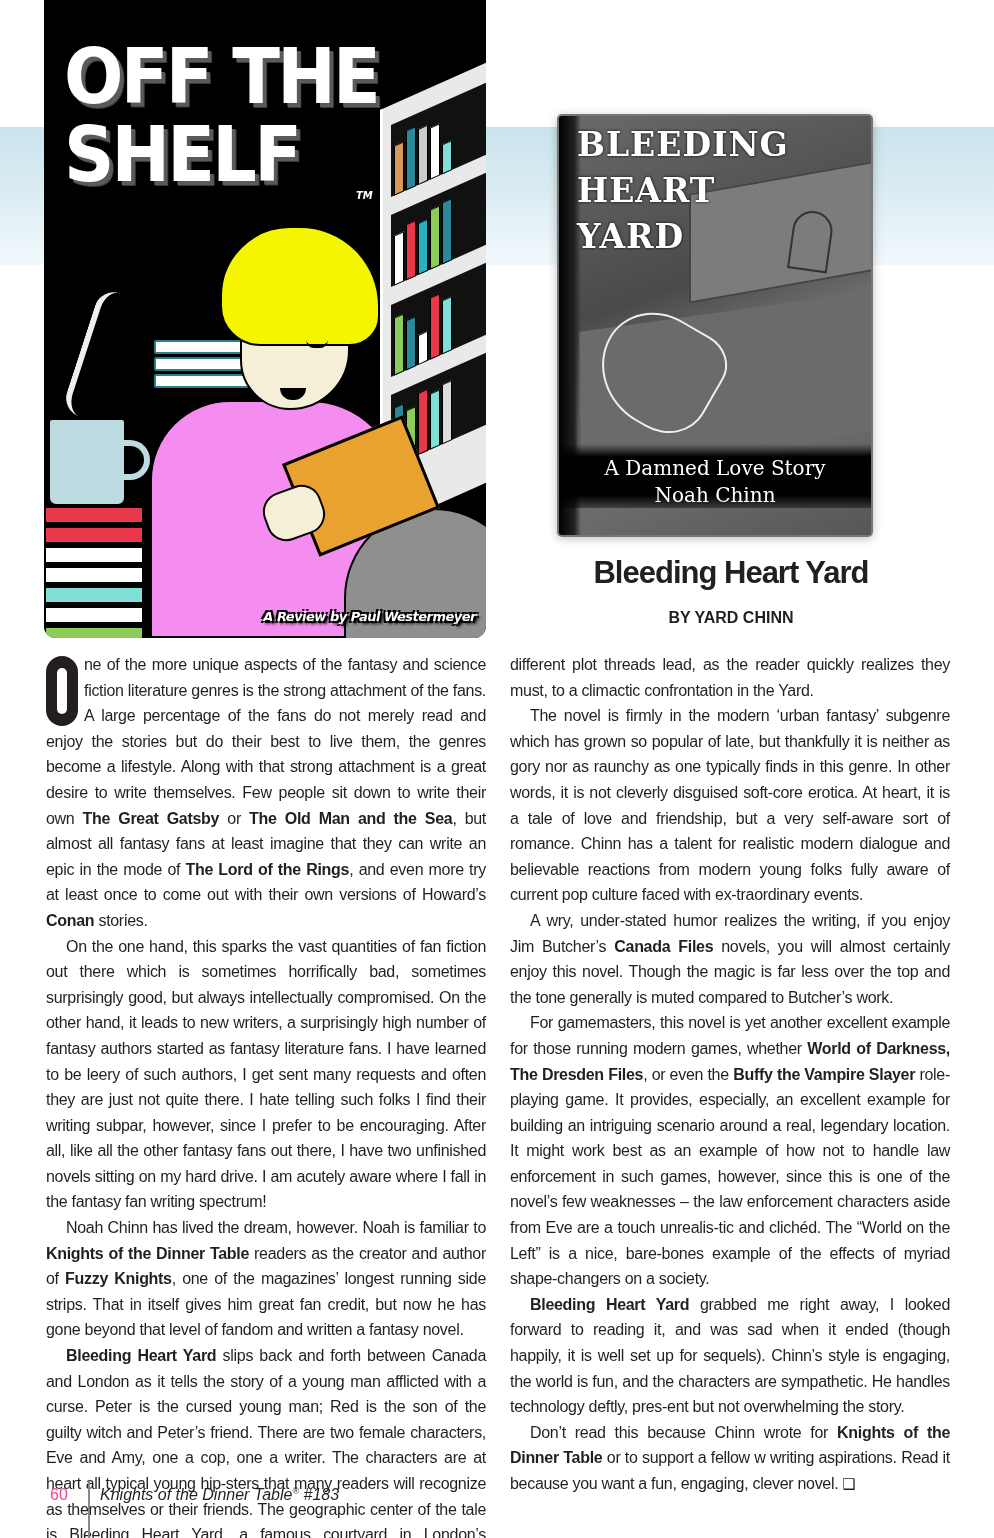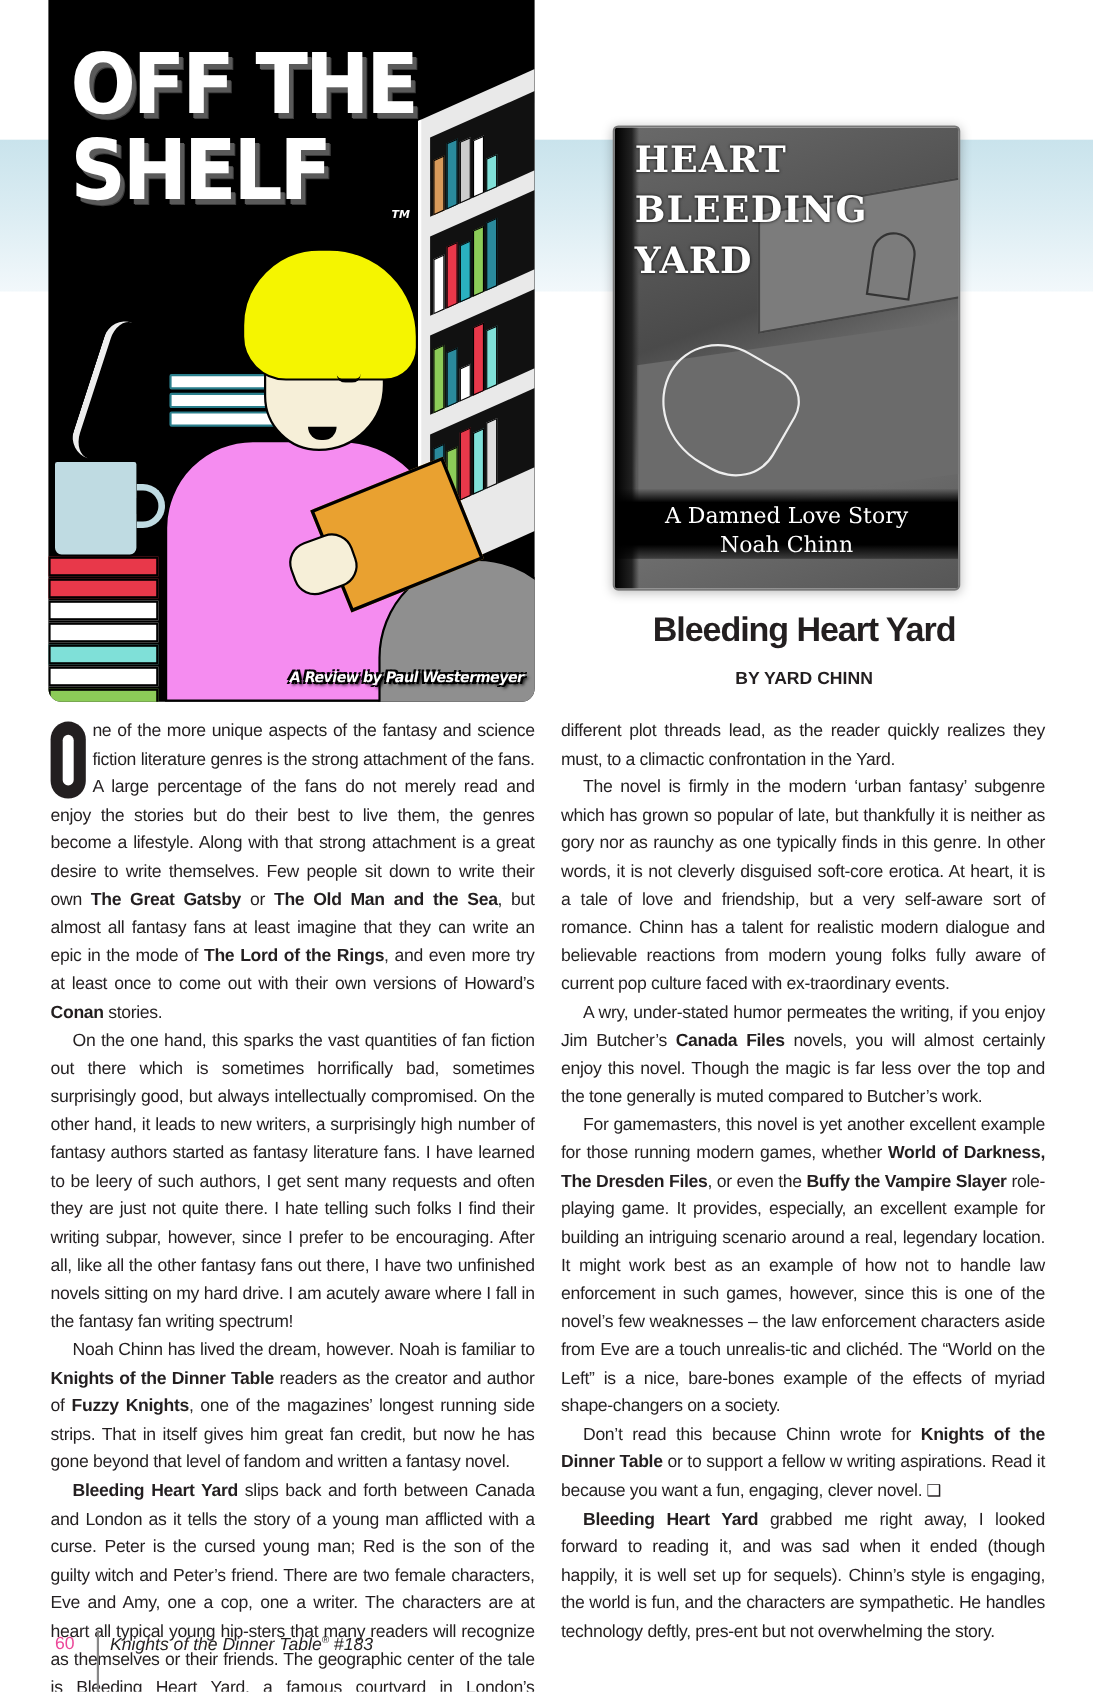--- a/index.html
+++ b/index.html
@@ -193,22 +193,22 @@
   <div class="banner-byline">A Review by Paul Westermeyer</div>
 </div>
 
 <div class="cover">
   <div class="cover-building"></div>
   <div class="cover-window"></div>
   <div class="cover-wall"></div>
   <div class="cover-outline"></div>
   <div class="cover-dark-edge"></div>
   <div class="cover-title">
+    <div>BLEEDING</div>
     <div>HEART</div>
-    <div>BLEEDING</div>
     <div>YARD</div>
   </div>
   <div class="cover-band"></div>
   <div class="cover-subtitle">A Damned Love Story</div>
   <div class="cover-author">Noah Chinn</div>
 </div>
 
 <div class="review-title">Bleeding Heart Yard</div>
 <div class="review-author">BY YARD CHINN</div>
 
@@ -218,24 +218,24 @@
       <p><span>ne of the more unique aspects of the fantasy and science fiction literature genres is the strong attachment of the fans. A large percentage of the fans do not merely read and enjoy the stories but do their best to live them, the genres become a lifestyle. Along with that strong attachment is a great desire to write themselves.  Few people sit down to write their own </span><b>The Great Gatsby</b><span> or </span><b>The Old Man and the Sea</b><span>, but almost all fantasy fans at least imagine that they can write an epic in the mode of </span><b>The Lord of the Rings</b><span>, and even more try at least once to come out with their own versions of Howard’s </span><b>Conan</b><span> stories.</span></p>
       <p class="indent"><span>On the one hand, this sparks the vast quantities of fan fiction out there which is sometimes horrifically bad, sometimes surprisingly good, but always intellectually compromised. On the other hand, it leads to new writers, a surprisingly high number of fantasy authors started as fantasy literature fans.  I have learned to be leery of such authors, I get sent many requests and often they are just not quite there. I hate telling such folks I find their writing subpar, however, since I prefer to be encouraging. After all, like all the other fantasy fans out there, I have two unfinished novels sitting on my hard drive. I am acutely aware where I fall in the fantasy fan writing spectrum!</span></p>
       <p class="indent"><span>Noah Chinn has lived the dream, however.  Noah is familiar to </span><b>Knights of the Dinner Table</b><span> readers as the creator and author of </span><b>Fuzzy Knights</b><span>, one of the magazines’ longest running side strips. That in itself gives him great fan credit, but now he has gone beyond that level of fandom and written a fantasy novel.</span></p>
       <p class="indent"><b>Bleeding Heart Yard</b><span> slips back and forth between Canada and London as it tells the story of a young man afflicted with a curse. Peter is the cursed young man; Red is the son of the guilty witch and Peter’s friend. There are two female characters, Eve and Amy, one a cop, one a writer. The characters are at heart all typical young hip-sters that many readers will recognize as themselves or their friends. The geographic center of the tale is Bleeding Heart Yard, a famous courtyard in London’s Farringdon area that is rife with legends. The</span></p>
     </div>
 </div>
 <div class="col col-right">
   <div id="right-col-body">
       <p><span>different plot threads lead, as the reader quickly realizes they must, to a climactic confrontation in the Yard.</span></p>
       <p class="indent"><span>The novel is firmly in the modern ‘urban fantasy’ subgenre which has grown so popular of late, but thankfully it is neither as gory nor as raunchy as one typically finds in this genre. In other words, it is not cleverly disguised soft-core erotica. At heart, it is a tale of love and friendship, but a very self-aware sort of romance.  Chinn has a talent for realistic modern dialogue and believable reactions from modern young folks fully aware of current pop culture faced with ex-traordinary events.</span></p>
-      <p class="indent"><span>A wry, under-stated humor permeates the writing, if you enjoy Jim Butcher’s </span><b>Canada Files</b><span> novels, you will almost certainly enjoy this novel. Though the magic is far less over the top and the tone generally is muted compared to Butcher’s work.</span></p>
+      <p class="indent"><span>A wry, under-stated humor realizes the writing, if you enjoy Jim Butcher’s </span><b>Canada Files</b><span> novels, you will almost certainly enjoy this novel. Though the magic is far less over the top and the tone generally is muted compared to Butcher’s work.</span></p>
       <p class="indent"><span>For gamemasters, this novel is yet another excellent example for those running modern games, whether </span><b>World of Darkness, The Dresden Files</b><span>, or even the </span><b>Buffy the Vampire Slayer</b><span> role-playing game. It provides, especially, an excellent example for building an intriguing scenario around a real, legendary location.  It might work best as an example of how not to handle law enforcement in such games, however, since this is one of the novel’s few weaknesses – the law enforcement characters aside from Eve are a touch unrealis-tic and clichéd. The “World on the Left” is a nice, bare-bones example of the effects of myriad shape-changers on a society.</span></p>
+      <p class="indent"><b>Bleeding Heart Yard</b><span> grabbed me right away, I looked forward to reading it, and was sad when it ended (though happily, it is well set up for sequels). Chinn’s style is engaging, the world is fun, and the characters are sympathetic. He handles technology deftly, pres-ent but not overwhelming the story.</span></p>
       <p class="indent"><span>Don’t read this because Chinn wrote for </span><b>Knights of the Dinner Table</b><span> or to support a fellow w writing aspirations. Read it because you want a fun, engaging, clever novel.</span><span class="end-mark">❑</span></p>
-      <p class="indent"><b>Bleeding Heart Yard</b><span> grabbed me right away, I looked forward to reading it, and was sad when it ended (though happily, it is well set up for sequels). Chinn’s style is engaging, the world is fun, and the characters are sympathetic. He handles technology deftly, pres-ent but not overwhelming the story.</span></p>
     </div>
 </div>
 
 <div class="footer-page">60</div>
 <div class="footer-rule"></div>
 <div class="footer-pub">
   <span>Knights of the Dinner Table</span><sup>®</sup><span> #183</span>
 </div>
 
 </body></html>

